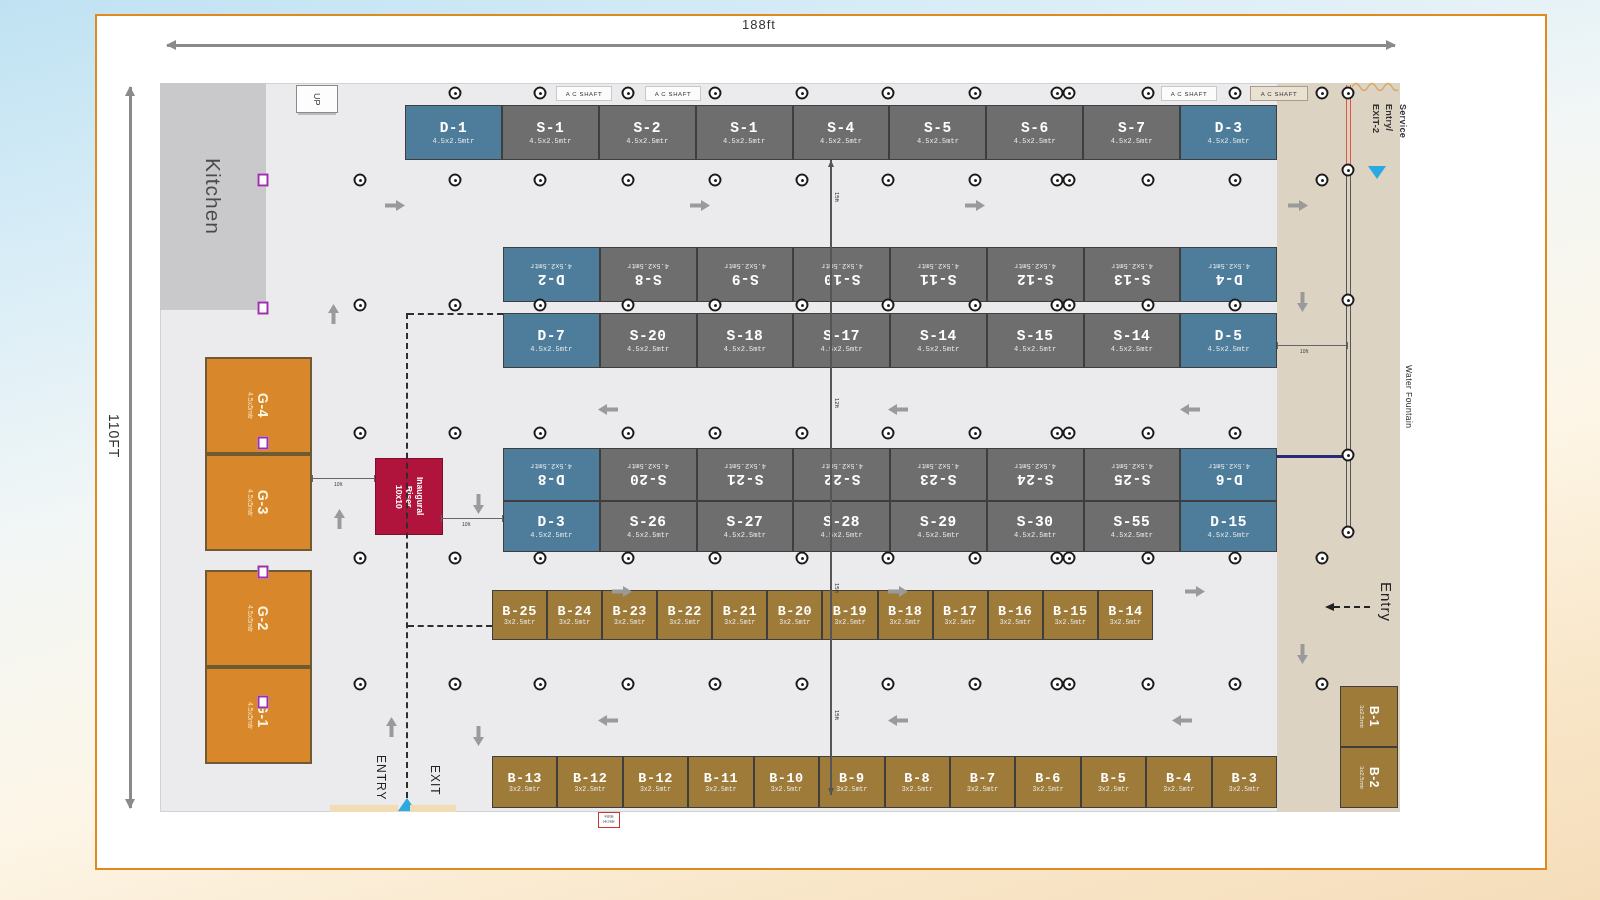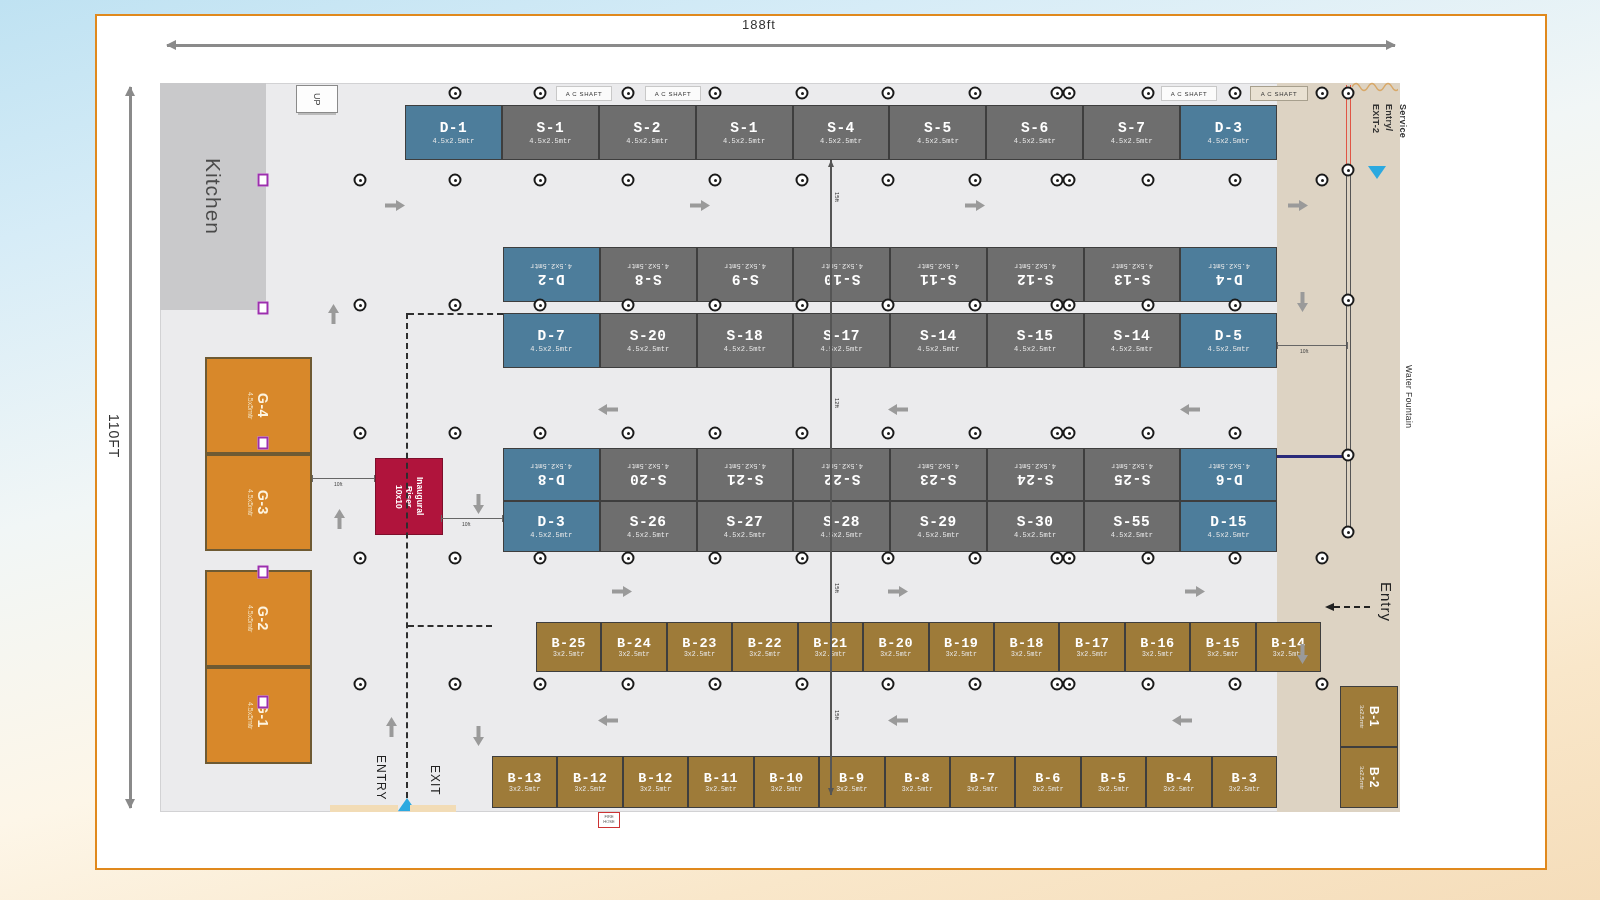--- a/index.html
+++ b/index.html
@@ -393,21 +393,21 @@
         <div class="bs">4.5x2.5mtr</div>
       </div>
     </div>
     <div class="booth d">
       <div class="bi">
         <div class="bn">D-15</div>
         <div class="bs">4.5x2.5mtr</div>
       </div>
     </div>
   </div>
-<div class="abs booth-row brow" style="left:492px;top:622px;width:785px;height:50px;margin-left:44px;">
+<div class="abs booth-row brow" style="left:492px;top:590px;width:661px;height:50px;">
     <div class="booth b">
       <div class="bi">
         <div class="bn">B-25</div>
         <div class="bs">3x2.5mtr</div>
       </div>
     </div>
     <div class="booth b">
       <div class="bi">
         <div class="bn">B-24</div>
         <div class="bs">3x2.5mtr</div>

